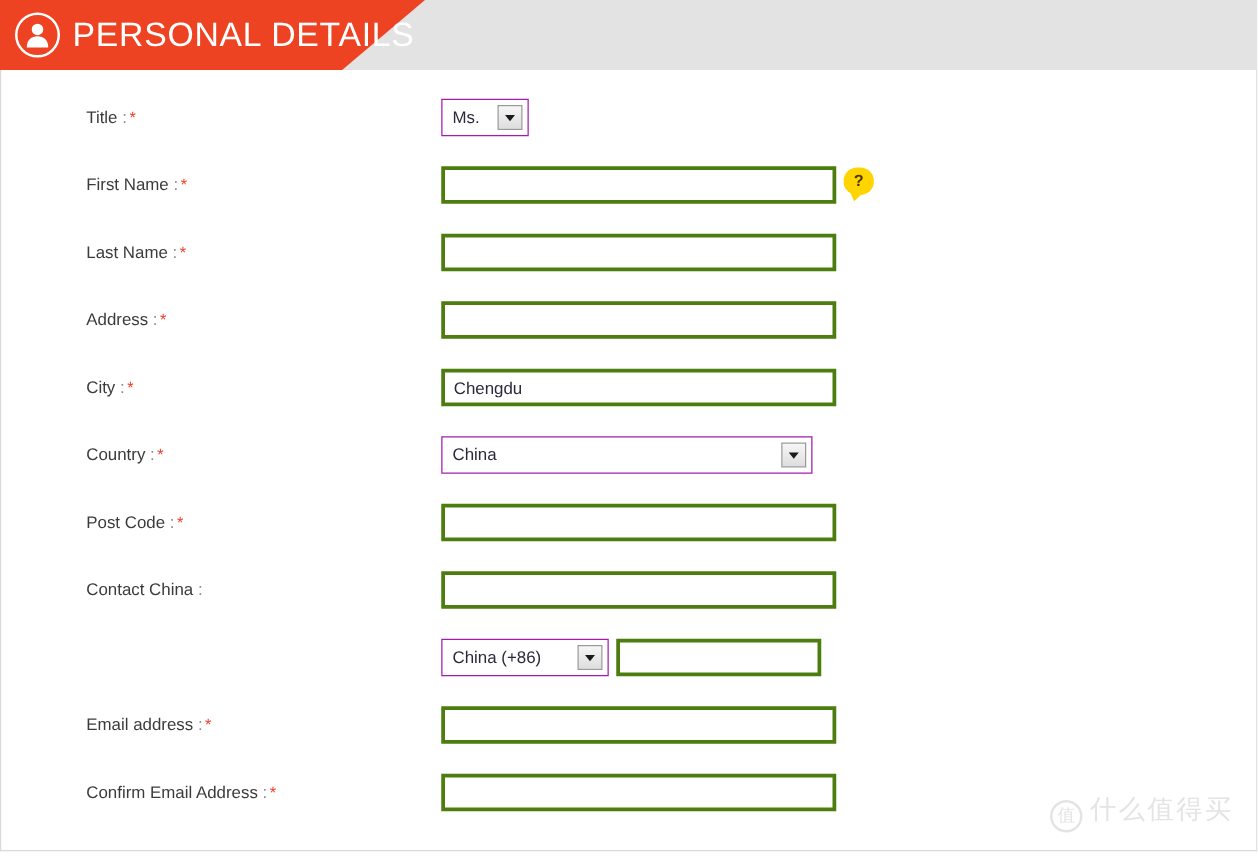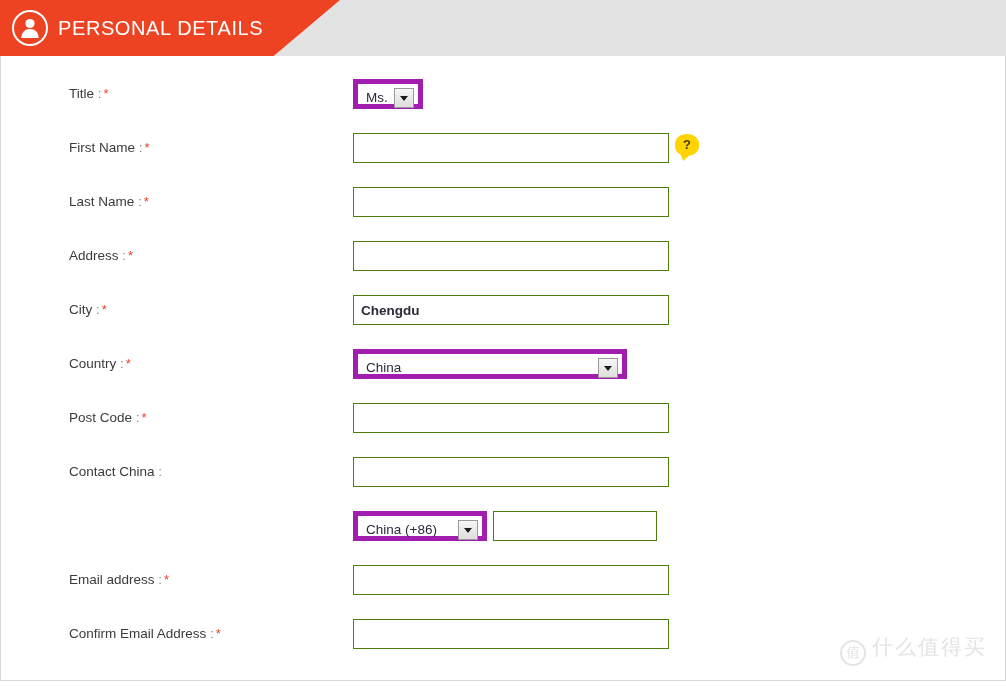--- a/index.html
+++ b/index.html
@@ -54,21 +54,21 @@
     box-sizing: border-box;
     z-index: 3;
   }
   .header-icon svg { display: block; }
   .header-title {
     position: absolute;
     left: 58px;
     top: 0;
     height: 56px;
     line-height: 56px;
-    font-size: 20px;
+    font-size: 27px;
     letter-spacing: 0.6px;
     color: #ffffff;
     z-index: 3;
     white-space: nowrap;
   }
 
   
   .panel {
     position: absolute;
     left: 0;
@@ -117,37 +117,36 @@
   .field {
     position: absolute;
     left: 320px;
     top: 0;
   }
 
   .textbox {
     width: 316px;
     height: 30px;
     box-sizing: border-box;
-    border: 1px solid #4d7c0f;
+    border: 3px solid #4d7c0f;
     background: #ffffff;
     font-family: "Liberation Sans", sans-serif;
     font-size: 13.5px;
     color: #2a2a3a;
     padding: 0 7px;
     outline: none;
-    font-weight: bold;
   }
   .textbox::placeholder { color: #b5b5b5; }
 
   
   .selectbox {
     position: relative;
     height: 30px;
     box-sizing: border-box;
-    border: 5px solid #a21caf;
+    border: 1px solid #a21caf;
     background: #ffffff;
     display: inline-block;
     vertical-align: top;
   }
   .selectbox .sel-value {
     position: absolute;
     left: 8px;
     top: 0;
     line-height: 28px;
     font-size: 13.5px;
@@ -171,21 +170,21 @@
     margin-left: -4px;
     margin-top: -2px;
     width: 0;
     height: 0;
     border-left: 4px solid transparent;
     border-right: 4px solid transparent;
     border-top: 5px solid #1b1b1b;
   }
 
   .sel-title { width: 70px; }
-  .sel-country { width: 274px; }
+  .sel-country { width: 297px; }
   .sel-mobile { width: 134px; }
 
   .mobile-number-input {
     width: 164px;
     margin-left: 6px;
   }
 
   
   .help-icon {
     position: absolute;

